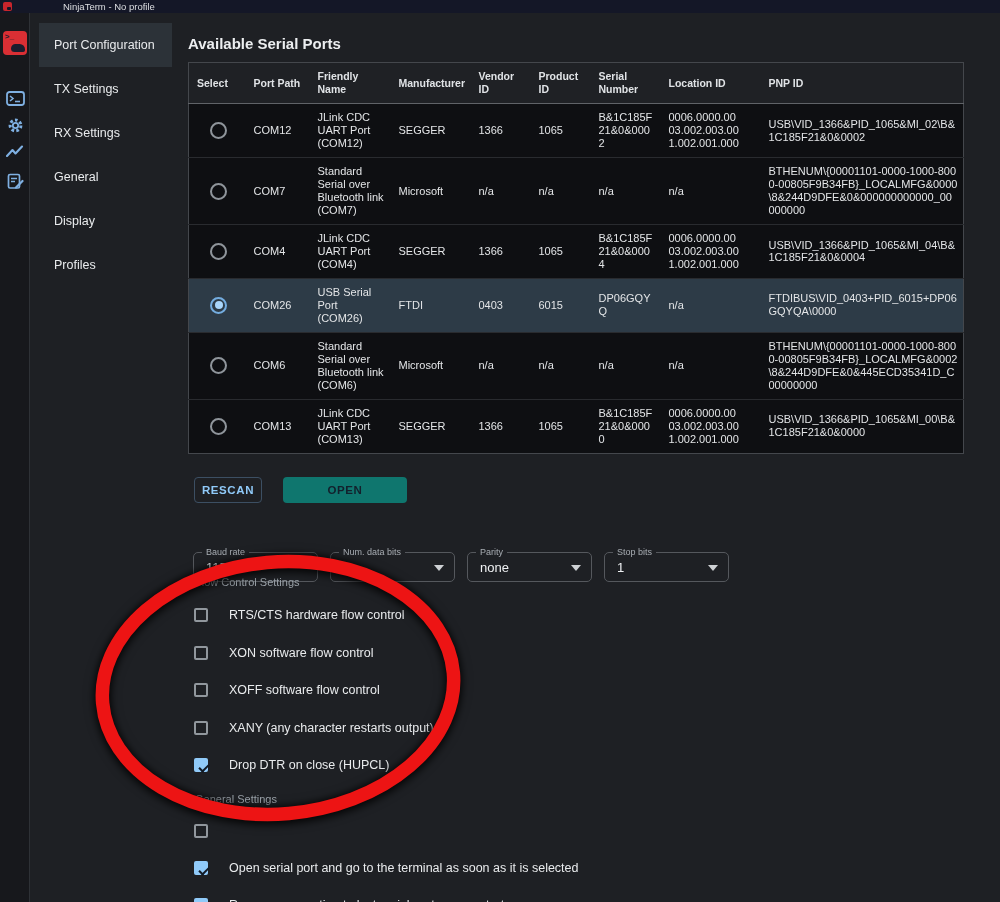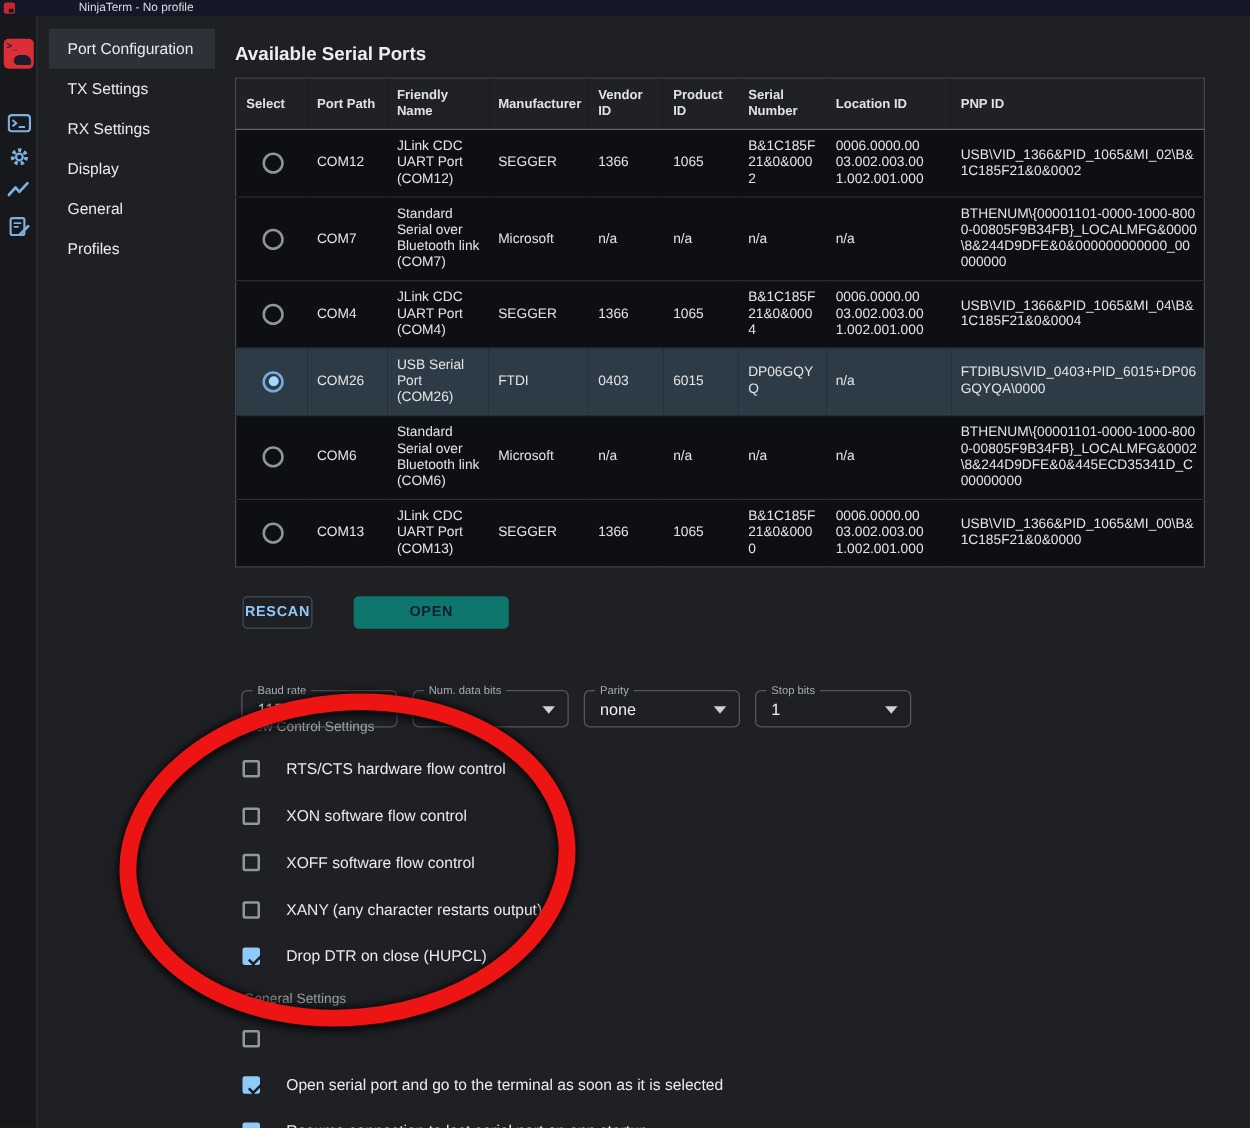--- a/index.html
+++ b/index.html
@@ -19,21 +19,21 @@
     border-right:1px solid #2e3136; z-index:4; }
   .app-logo { position:absolute; left:3px; top:18px; width:24px; height:24px; background:#da2f34;
     border-radius:4px; }
   .app-logo .prompt { position:absolute; left:2px; top:1px; font-size:8px; font-weight:bold; color:#1b1d2e; }
   .app-logo .blob { position:absolute; right:2px; bottom:3px; width:14px; height:8px; background:#1b1d2e;
     border-radius:5px 6px 2px 4px; }
   .rail-ic { position:absolute; left:0; width:30px; display:flex; justify-content:center; }
 
   
   .menu { position:absolute; top:13px; left:31px; width:141px; z-index:4; }
-  .menu-item { height:32px; display:flex; align-items:center; padding-left:23px;
+  .menu-item { height:44px; display:flex; align-items:center; padding-left:23px;
     font-size:12.5px; color:#e9ebed; cursor:default; }
   .menu-item.active { background:#2c3238; margin-left:8px; padding-left:15px; }
   .menu-spacer { height:10px; }
 
   
   .heading { position:absolute; left:188px; top:35px; font-size:15px; font-weight:600; color:#eceef0; }
 
   table.ports { position:absolute; left:188px; top:62px; width:775px; border-collapse:collapse;
     table-layout:fixed; background:#0e0f12; border:1px solid #44474c; font-size:11px; color:#e3e5e7; }
   table.ports thead th { background:#1f2125; border-bottom:1px solid #606368; font-size:10.5px;
@@ -48,21 +48,21 @@
 
   .radio { display:inline-block; width:17px; height:17px; border:2px solid #8f959b;
     border-radius:50%; position:relative; vertical-align:middle; }
   .radio.on { border-color:#74add e; border-color:#74ade0; }
   .radio.on::after { content:''; position:absolute; left:2.5px; top:2.5px; width:8px; height:8px;
     background:#a9d6fb; border-radius:50%; }
 
   
   .btn { position:absolute; top:477px; height:26px; border-radius:4px; font-size:11.5px; font-weight:700;
     letter-spacing:0.6px; display:flex; align-items:center; justify-content:center; cursor:pointer; }
-  .btn-rescan { left:194px; width:56px; color:#90caf9; background:transparent; border:1px solid #3c4f63; }
+  .btn-rescan { left:194px; width:68px; color:#90caf9; background:transparent; border:1px solid #3c4f63; }
   .btn-open { left:283px; width:124px; color:#13202c; background:#0f766e; border:none; }
 
   
   .field { position:absolute; top:528px; width:125px; height:30px; border:1px solid #55585d;
     border-radius:5px;margin-top:24px; }
   .field .flabel { position:absolute; top:-6px; left:8px; font-size:9px; color:#a8adb3;
     background:#1e2024; padding:0 4px; }
   .field .fvalue { position:absolute; left:12px; top:7px; font-size:13px; color:#eef0f2; }
   .field .arrow { position:absolute; right:10px; top:12px; width:0; height:0;
     border-left:5px solid transparent; border-right:5px solid transparent; border-top:6px solid #ced1d4; }
@@ -126,24 +126,24 @@
   <div class="menu-item active">
       <span>Port Configuration</span>
     </div>
   <div class="menu-item">
       <span>TX Settings</span>
     </div>
   <div class="menu-item">
       <span>RX Settings</span>
     </div>
   <div class="menu-item">
+      <span>General</span>
+    </div>
+  <div class="menu-item">
       <span>Display</span>
-    </div>
-  <div class="menu-item">
-      <span>General</span>
     </div>
   <div class="menu-item">
       <span>Profiles</span>
     </div>
 </div>
 
 <div class="heading">Available Serial Ports</div>
 
 <table class="ports">
   <colgroup>

